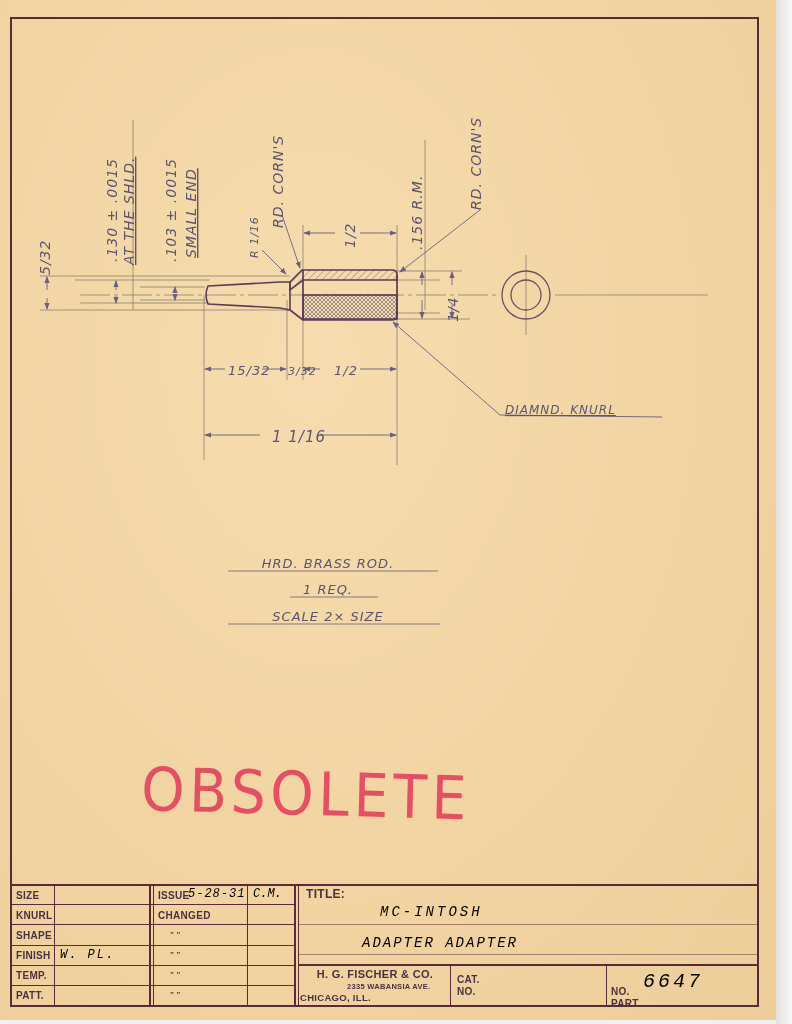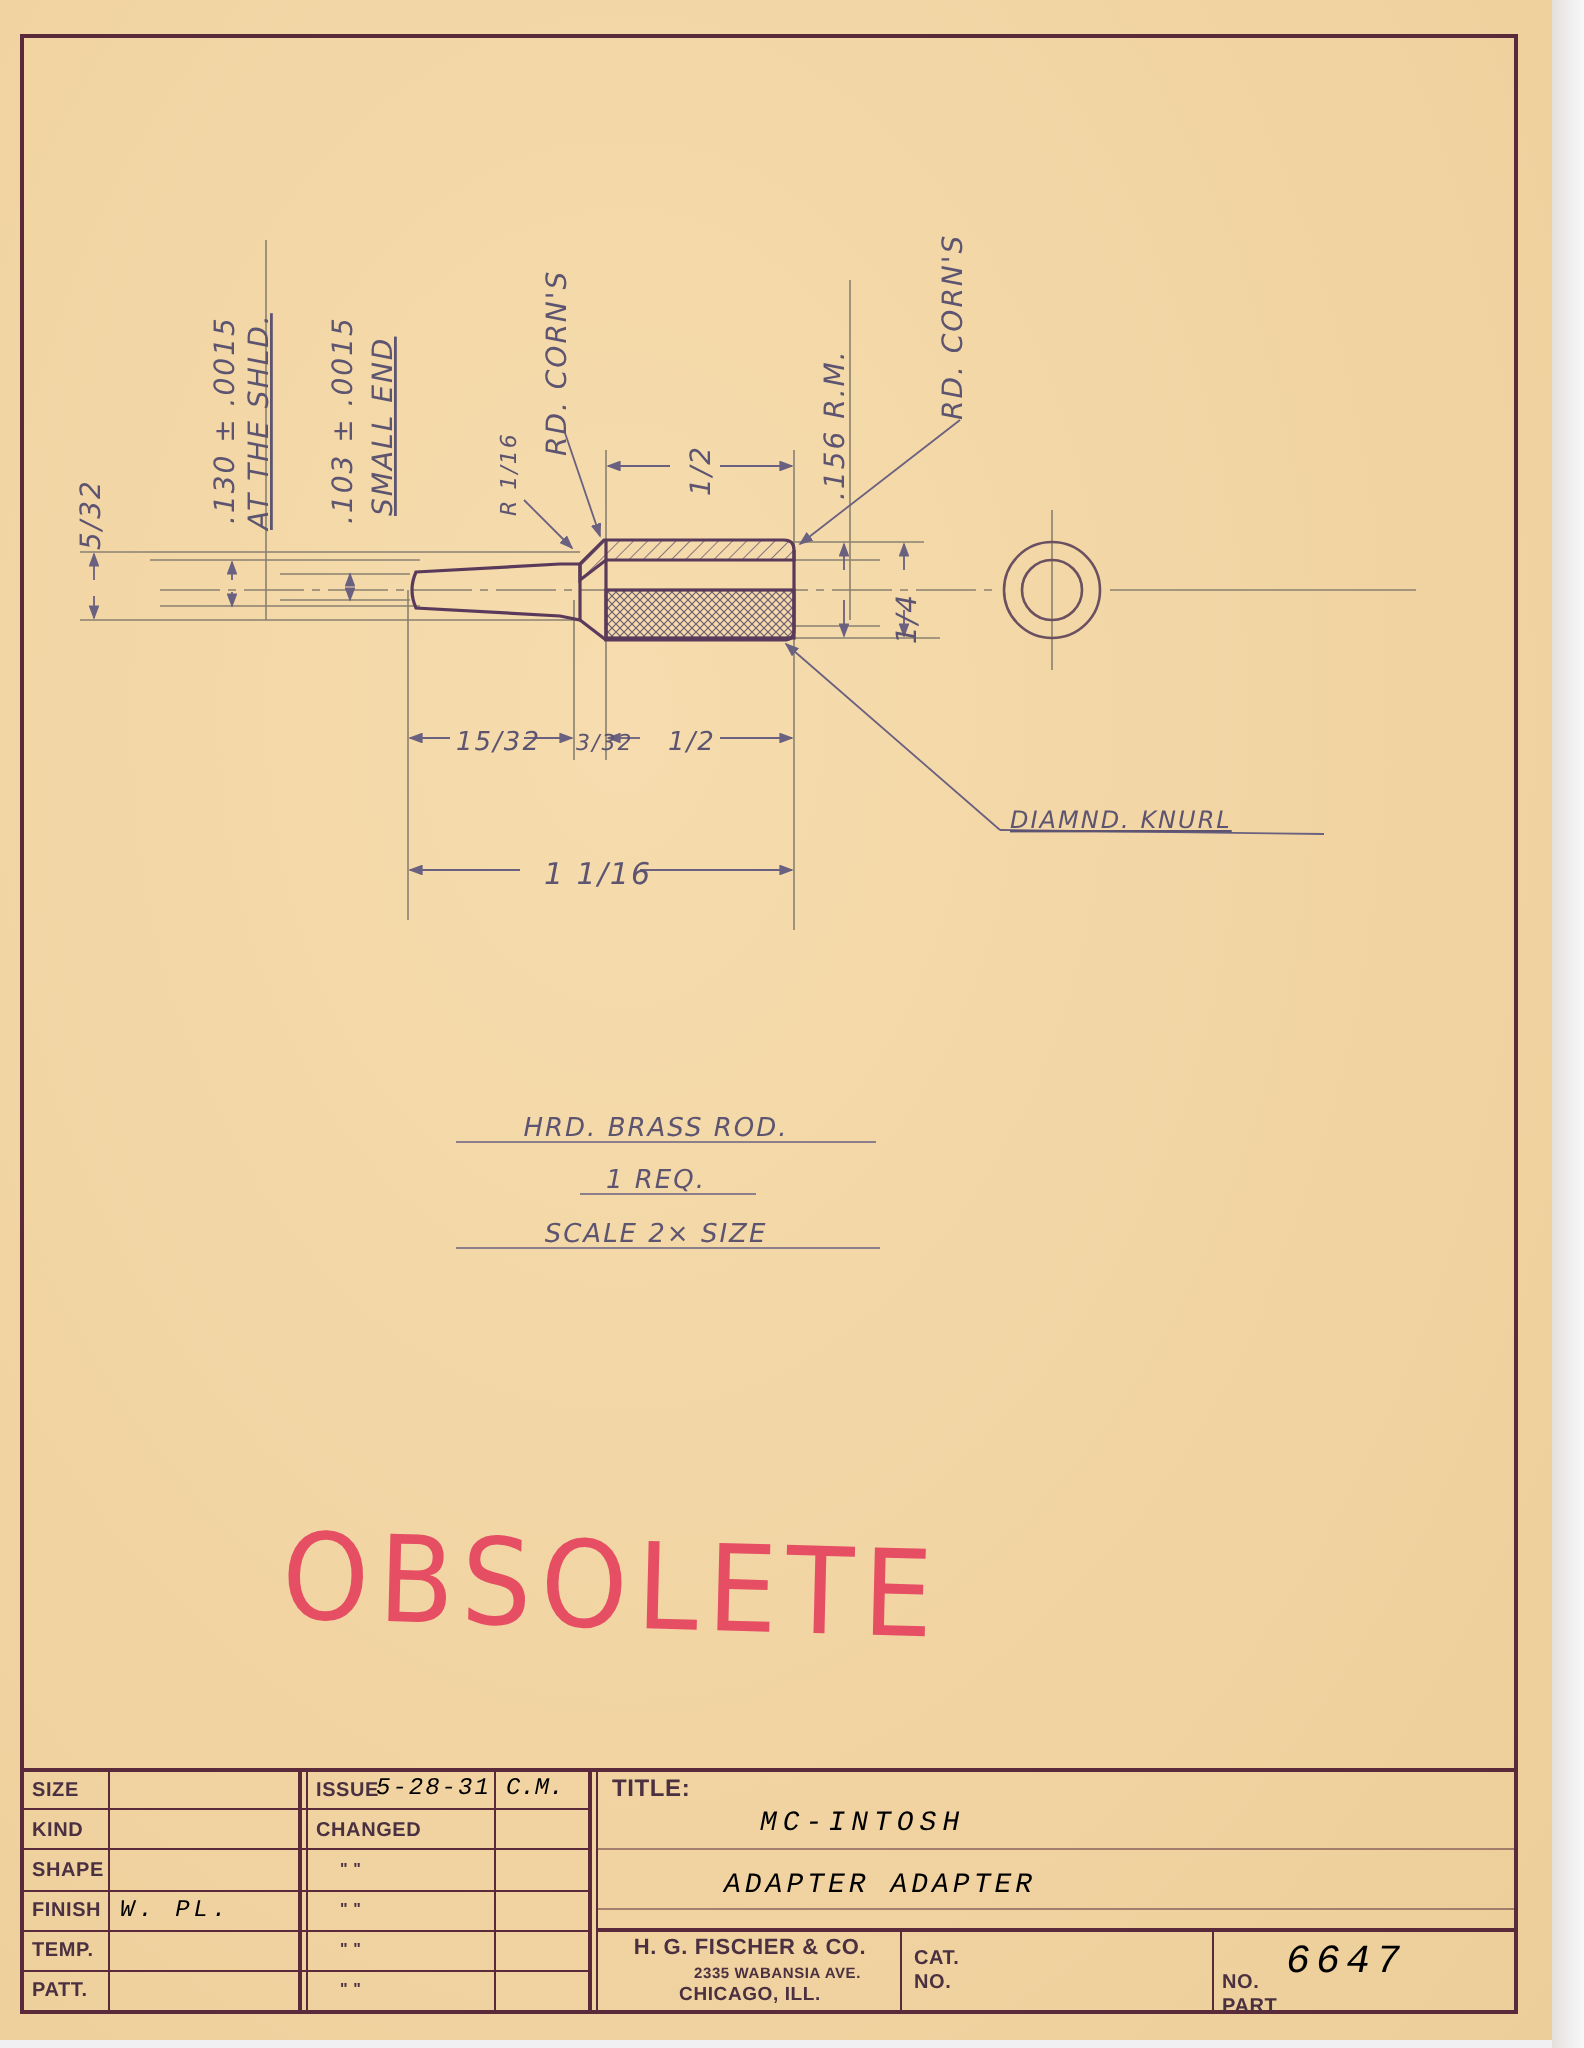--- a/index.html
+++ b/index.html
@@ -182,21 +182,21 @@
   <div class="line" style="left:0;top:81px;width:285px;height:1px;"></div>
   <div class="line" style="left:0;top:101px;width:285px;height:1px;"></div>
 
   <div class="line" style="left:289px;top:40px;width:458px;height:1px;opacity:0.5;"></div>
   <div class="line" style="left:289px;top:70px;width:458px;height:1px;opacity:0.5;"></div>
   <div class="line" style="left:289px;top:80px;width:458px;height:2px;"></div>
   <div class="line" style="left:440px;top:80px;width:1px;height:43px;"></div>
   <div class="line" style="left:596px;top:80px;width:1px;height:43px;"></div>
 
   <div class="lbl" style="left:6px;top:6px;">SIZE</div>
-  <div class="lbl" style="left:6px;top:26px;">KIND</div>
+  <div class="lbl" style="left:6px;top:26px;">KNURL</div>
   <div class="lbl" style="left:6px;top:46px;">SHAPE</div>
   <div class="lbl" style="left:6px;top:66px;">FINISH</div>
   <div class="lbl" style="left:6px;top:86px;">TEMP.</div>
   <div class="lbl" style="left:6px;top:106px;">PATT.</div>
   <div class="handtxt" style="left:50px;top:64px;font-size:12px;">W. PL.</div>
 
   <div class="lbl" style="left:148px;top:6px;">ISSUE</div>
   <div class="handtxt" style="left:178px;top:3px;font-size:12px;letter-spacing:1px;">5-28-31</div>
   <div class="handtxt" style="left:243px;top:3px;font-size:12px;letter-spacing:0;">C.M.</div>
   <div class="lbl" style="left:148px;top:26px;">CHANGED</div>
@@ -204,21 +204,21 @@
   <div class="lbl" style="left:160px;top:66px;font-size:8px;">" "</div>
   <div class="lbl" style="left:160px;top:86px;font-size:8px;">" "</div>
   <div class="lbl" style="left:160px;top:106px;font-size:8px;">" "</div>
 
   <div class="lbl" style="left:296px;top:3px;font-size:12px;">TITLE:</div>
   <div class="handtxt" style="left:370px;top:20px;font-size:14px;letter-spacing:3px;">MC-INTOSH</div>
   <div class="handtxt" style="left:352px;top:51px;font-size:14px;letter-spacing:2px;">ADAPTER ADAPTER</div>
 
   <div class="lbl" style="left:290px;top:84px;width:150px;text-align:center;font-size:11px;">H. G. FISCHER &amp; CO.</div>
   <div class="lbl" style="left:290px;top:98px;width:150px;text-align:left;font-size:7.5px;padding-left:47px;">2335 WABANSIA AVE.</div>
-  <div class="lbl" style="left:290px;top:108px;width:150px;text-align:center;font-size:9.5px;">CHICAGO, ILL.</div>
+  <div class="lbl" style="left:290px;top:108px;width:150px;font-size:9.5px;">CHICAGO, ILL.</div>
 
   <div class="lbl" style="left:447px;top:90px;font-size:10px;">CAT.</div>
   <div class="lbl" style="left:447px;top:102px;font-size:10px;">NO.</div>
 
   <div class="lbl" style="left:601px;top:90px;font-size:10px;margin-top:24px;">PART</div>
   <div class="lbl" style="left:601px;top:102px;font-size:10px;">NO.</div>
   <div class="handtxt" style="left:633px;top:86px;font-size:20px;letter-spacing:3px;">6647</div>
 </div>
 
 </body></html>

